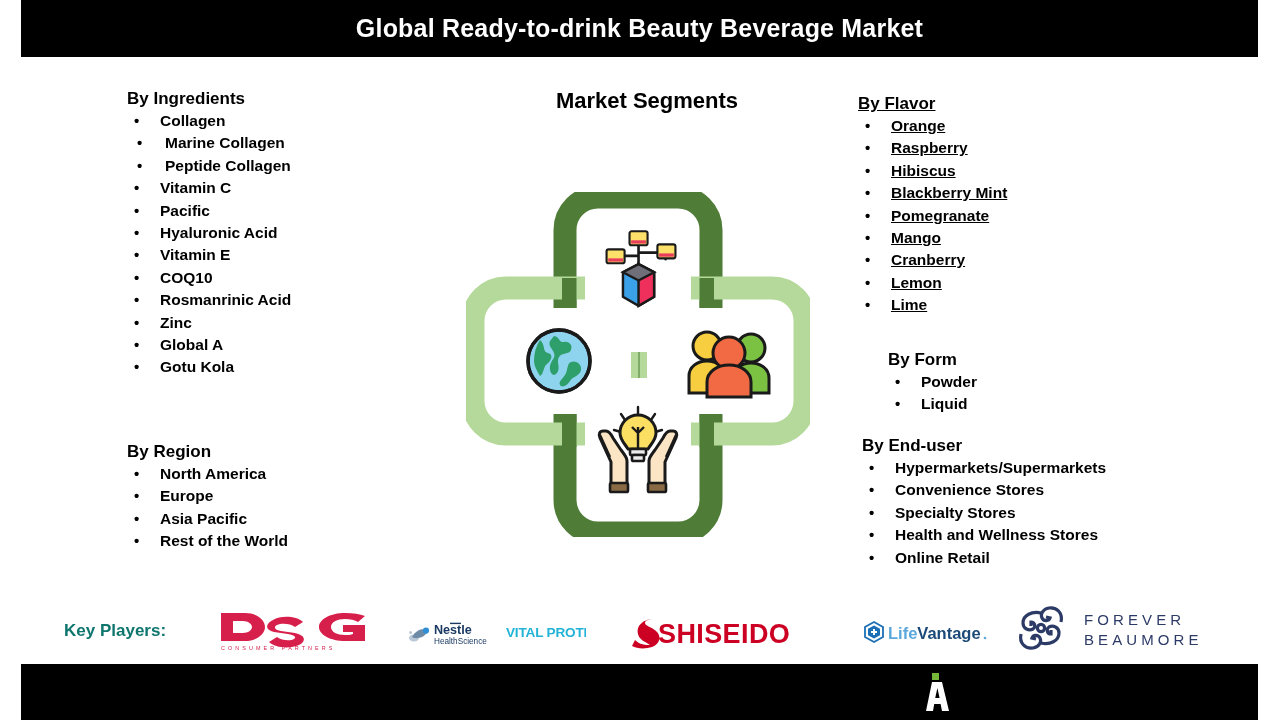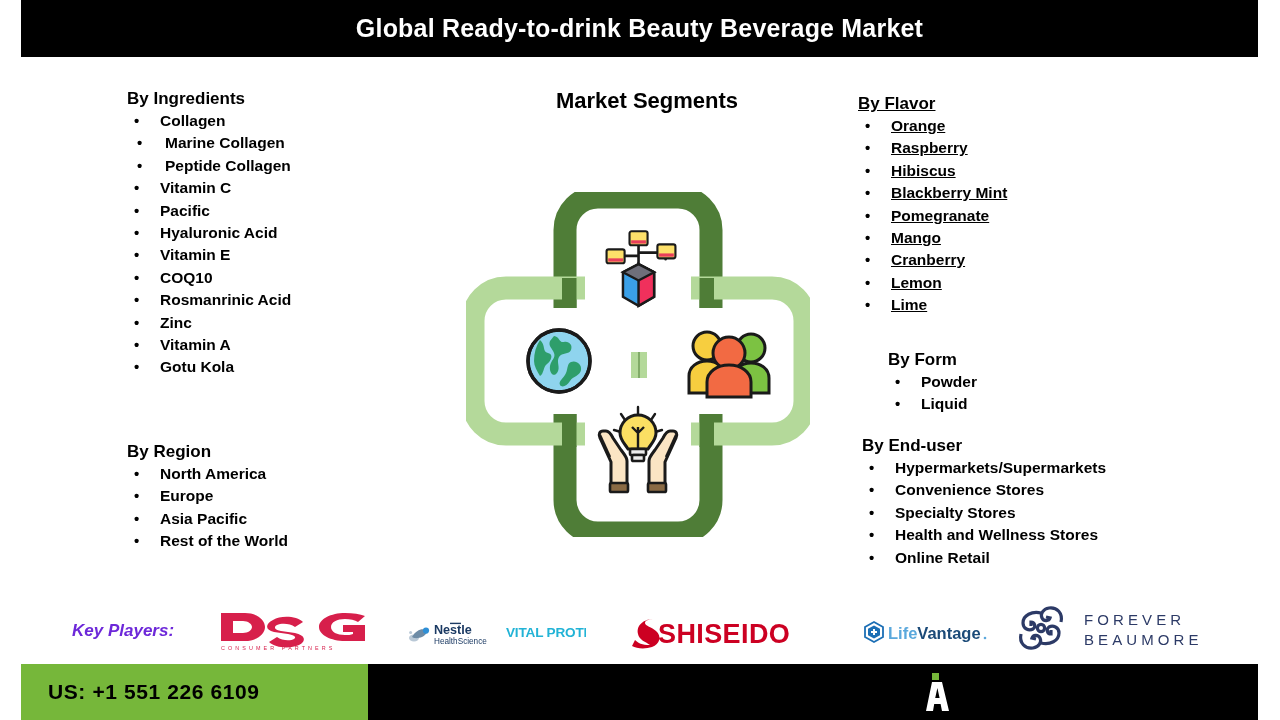--- a/index.html
+++ b/index.html
@@ -58,22 +58,22 @@
   #center-title-inner { position: relative; left: 7px; margin-top: 33px; }
 
   
   #center-graphic {
     position: absolute; left: 466px; top: 192px; width: 344px; height: 345px;
   }
   #center-graphic svg { display: block; width: 344px; height: 345px; }
 
   
   .key-players-label {
-    position: absolute; left: 72px; top: 621px;
-    font-size: 17px; font-weight: bold; font-style: italic; color: #6d28d9;
+    position: absolute; left: 64px; top: 621px;
+    font-size: 17px; font-weight: bold; color: #0f766e;
   }
   .logo { position: absolute; }
 
   
   #logo-dsg { left: 219px; top: 611px; width: 148px; height: 40px; }
   
   #logo-nestle { left: 406px; top: 621px; width: 180px; height: 28px; }
   
   #logo-shiseido { left: 632px; top: 615px; width: 180px; height: 34px; }
   
@@ -128,21 +128,21 @@
           <li><span class="bullet">•</span><span>Peptide Collagen</span></li>
         </ul>
       </li>
       <li><span class="bullet">•</span><span>Vitamin C</span></li>
       <li><span class="bullet">•</span><span>Pacific</span></li>
       <li><span class="bullet">•</span><span>Hyaluronic Acid</span></li>
       <li><span class="bullet">•</span><span>Vitamin E</span></li>
       <li><span class="bullet">•</span><span>COQ10</span></li>
       <li><span class="bullet">•</span><span>Rosmanrinic Acid</span></li>
       <li><span class="bullet">•</span><span>Zinc</span></li>
-      <li><span class="bullet">•</span><span>Vitamin A</span></li>
+      <li><span class="bullet">•</span><span>Global A</span></li>
       <li><span class="bullet">•</span><span>Gotu Kola</span></li>
     </ul>
   </div>
 
   <div id="col-region">
     <div class="seg-title">By Region</div>
     <ul class="seg-list">
       <li><span class="bullet">•</span><span>North America</span></li>
       <li><span class="bullet">•</span><span>Europe</span></li>
       <li><span class="bullet">•</span><span>Asia Pacific</span></li>
@@ -368,23 +368,20 @@
         <path d="M31 38 C40 40 49 36 49 28 C49 22 43 20 39 22 C36 24 37 29 41 29 L41 25"></path>
         <path d="M11 29 C9 38 15 44 23 43 C29 42 32 37 30 33 C28 29 23 30 22 33 L26 34"></path>
         <circle cx="31" cy="23" r="3.6"></circle>
       </g>
       <text x="74" y="20" fill="#2c3a66" font-family="'Liberation Sans',sans-serif" font-size="15" letter-spacing="4.1">FOREVER</text>
       <text x="74" y="40" fill="#2c3a66" font-family="'Liberation Sans',sans-serif" font-size="15" letter-spacing="4.1">BEAUMORE</text>
     </svg>
   </div>
 
   <div class="footer-black"></div>
-  <div class="footer-green">
-    <span class="footer-phone">US: +1 551 226 6109</span>
-  </div>
   <div class="footer-brand">
     <span class="brandmark">
       <svg viewBox="0 0 26 38" xmlns="http://www.w3.org/2000/svg">
         <rect x="7" y="0" width="7" height="7" fill="#76b73a"></rect>
         <path d="M7 9 H17 L24 38 H17 L15.6 31 H9.2 L8 38 H1 Z M10.2 25 H14.6 L12.4 15 Z" fill="#ffffff"></path>
       </svg>
     </span>
   </div>
 
 </div>

